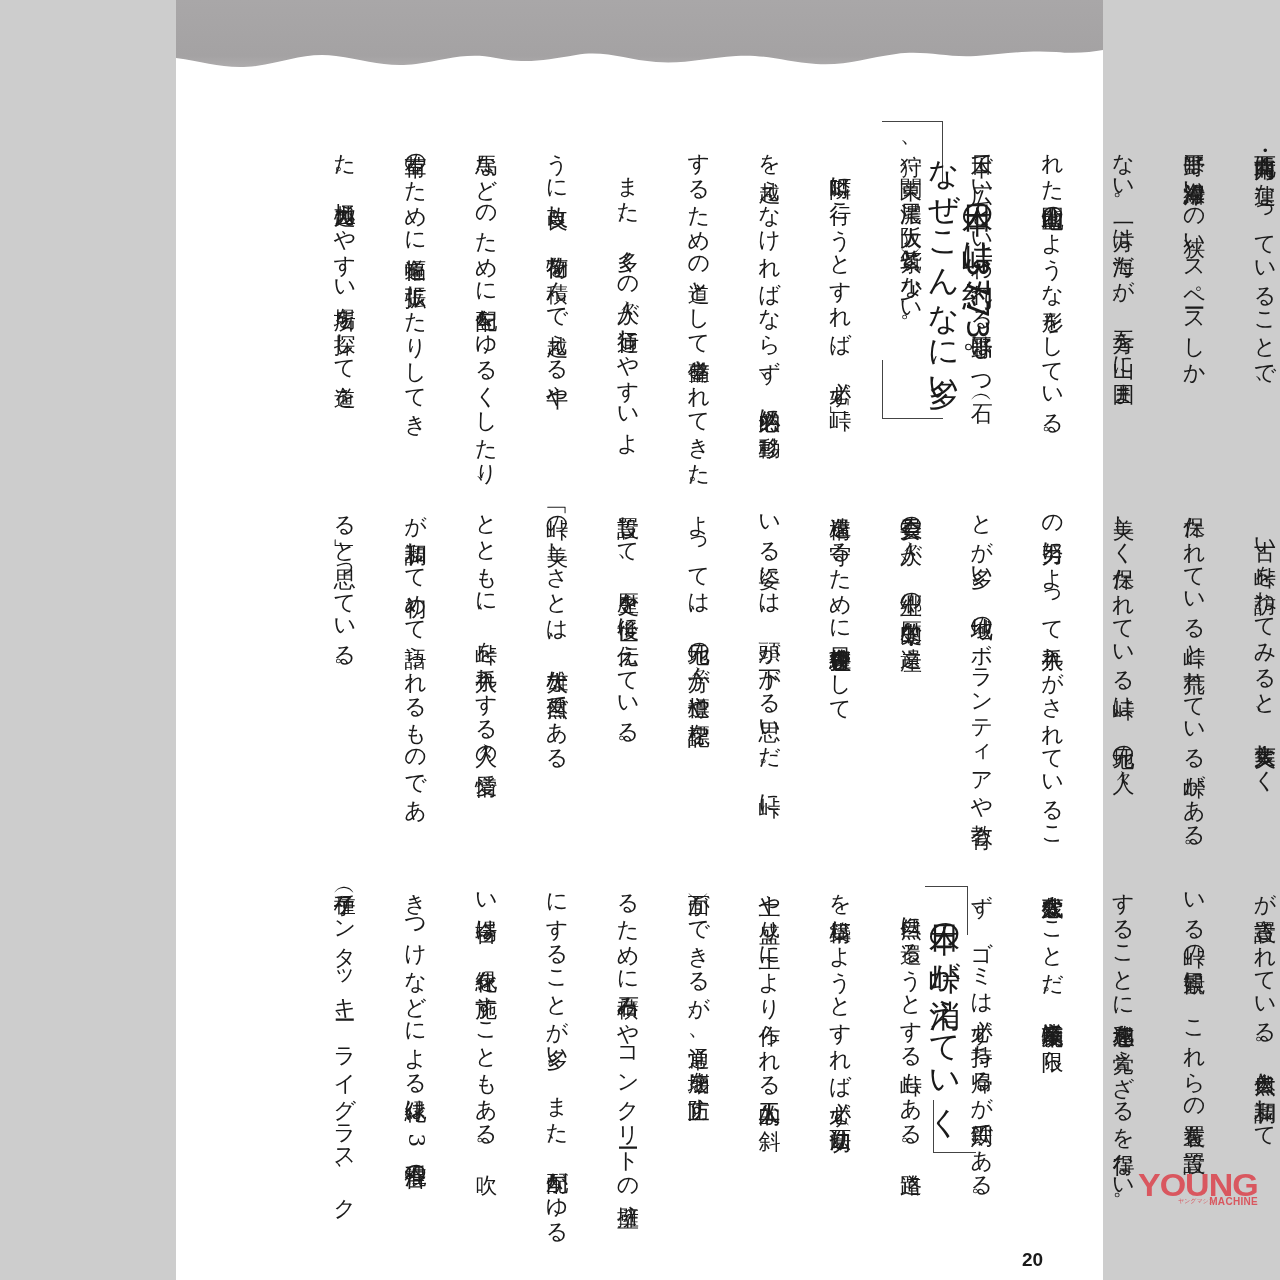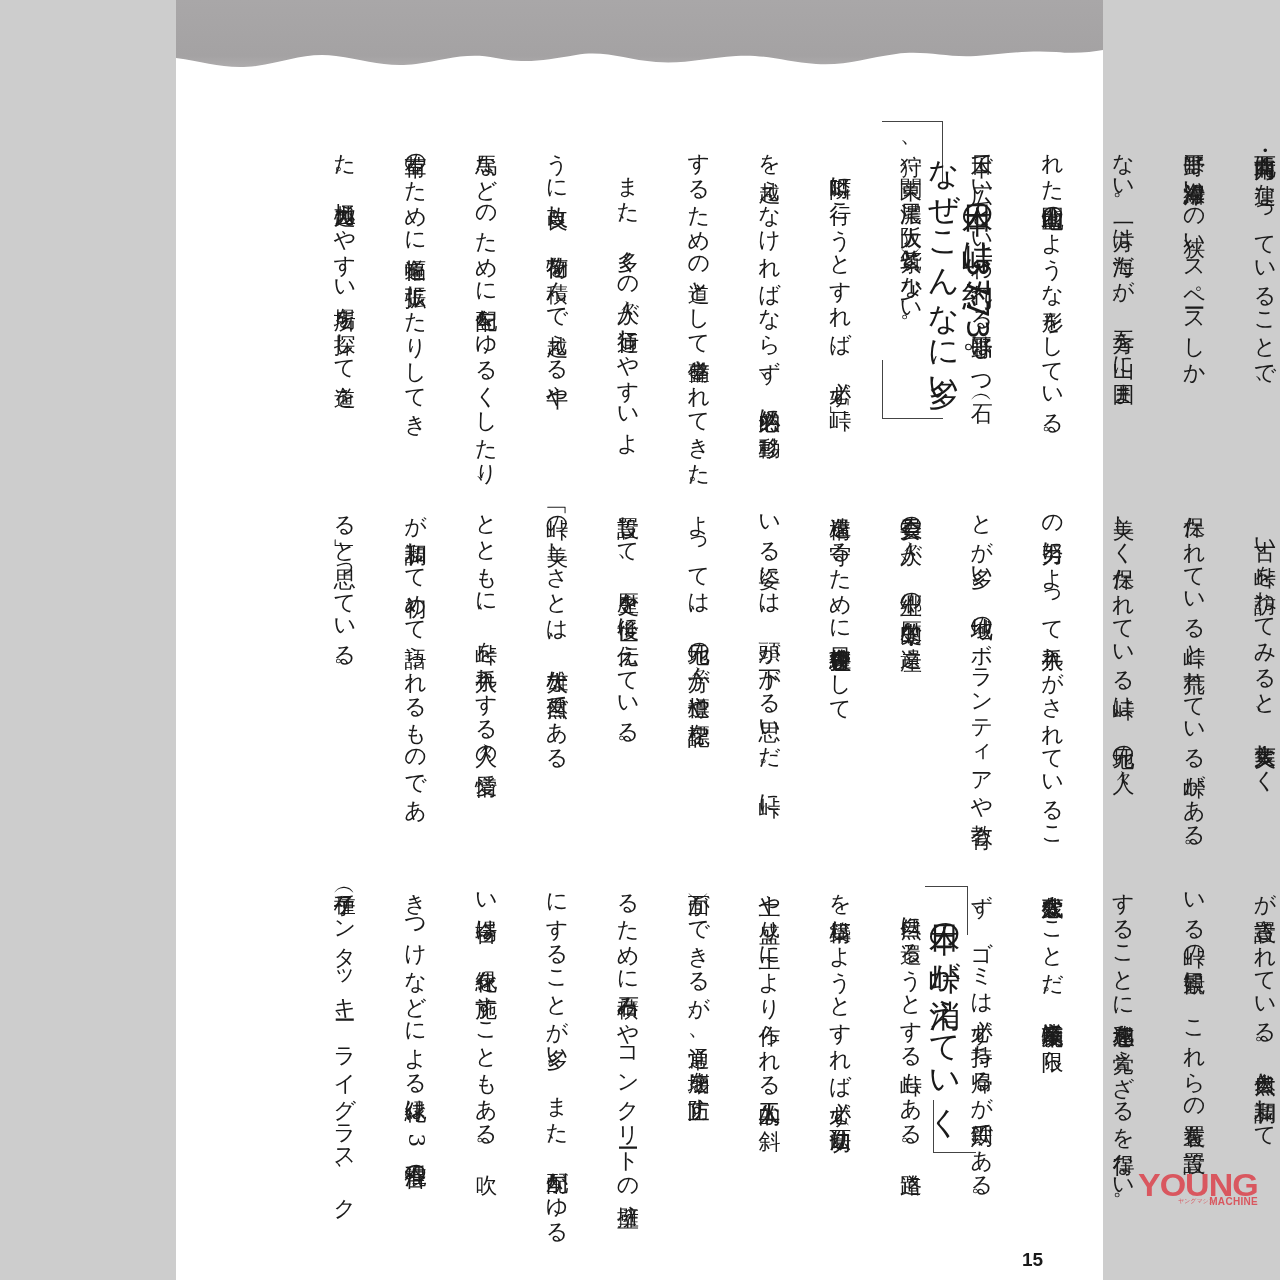--- a/index.html
+++ b/index.html
@@ -174,20 +174,20 @@
     <span class="col">を構築しようとすれば必ず法面（切り</span>
     <span class="col">土や盛り土により作られる人工的な斜</span>
     <span class="col">面）ができるが、通常、崩壊を防止す</span>
     <span class="col">るために石積みやコンクリートの擁壁</span>
     <span class="col">にすることが多い。また、勾配がゆる</span>
     <span class="col">い場合は、緑化を施すこともある。吹</span>
     <span class="col">きつけなどによる緑化は、3種混合の</span>
     <span class="col">種子（ケンタッキー、ライグラス、ク</span>
   </div>
 
-  <div class="page-number" style="left:846px; top:1249px;">15</div>
+  <div class="page-number" style="left:846px; top:1249px;">20</div>
 </div>
 
 <div class="logo">
   <span class="logo-main">YOUNG</span>
   <span class="logo-sub-jp">ヤングマシン</span>
   <span class="logo-sub">MACHINE</span>
 </div>
 
 </body></html>

